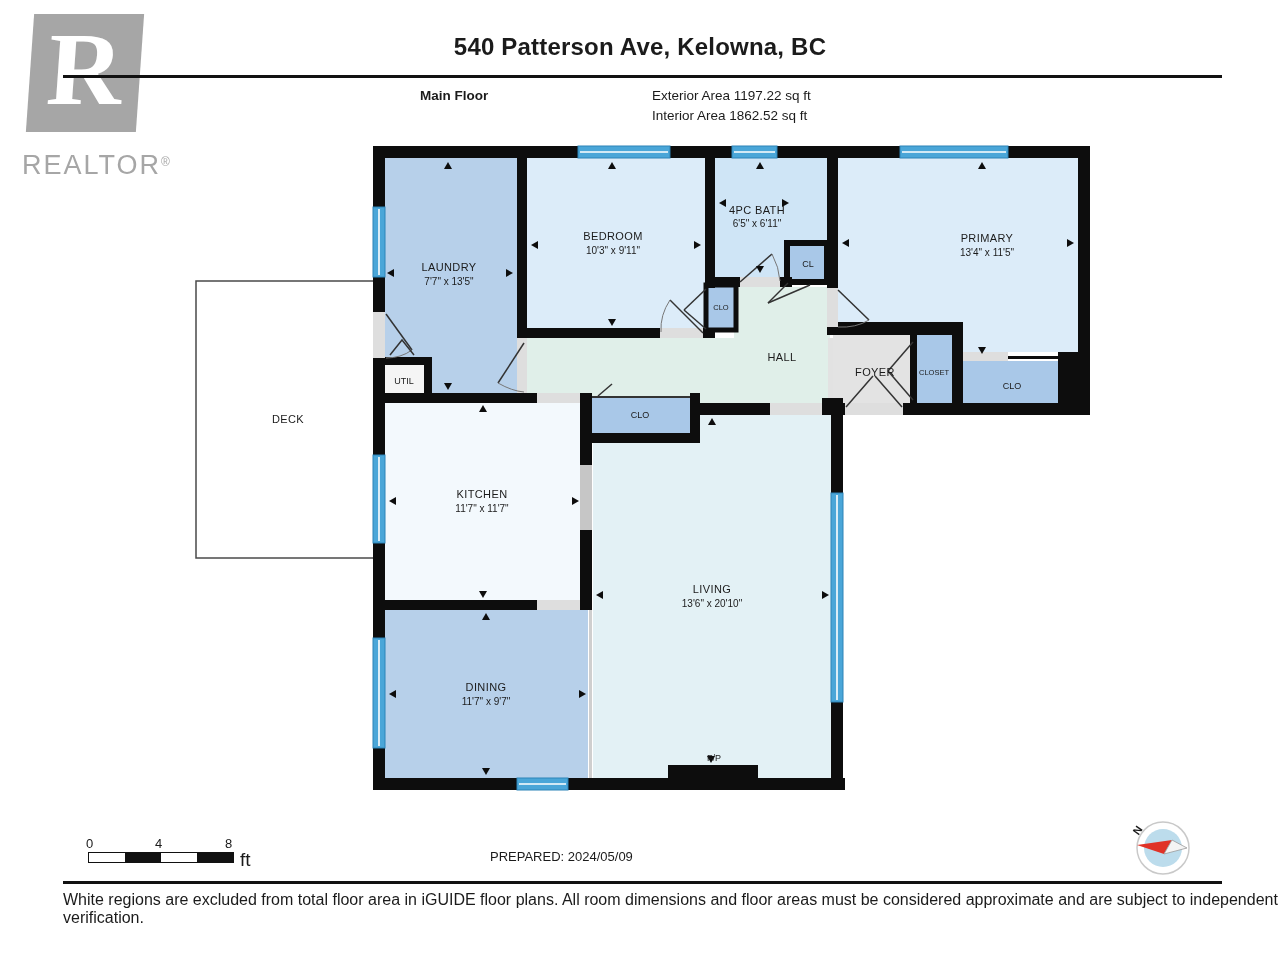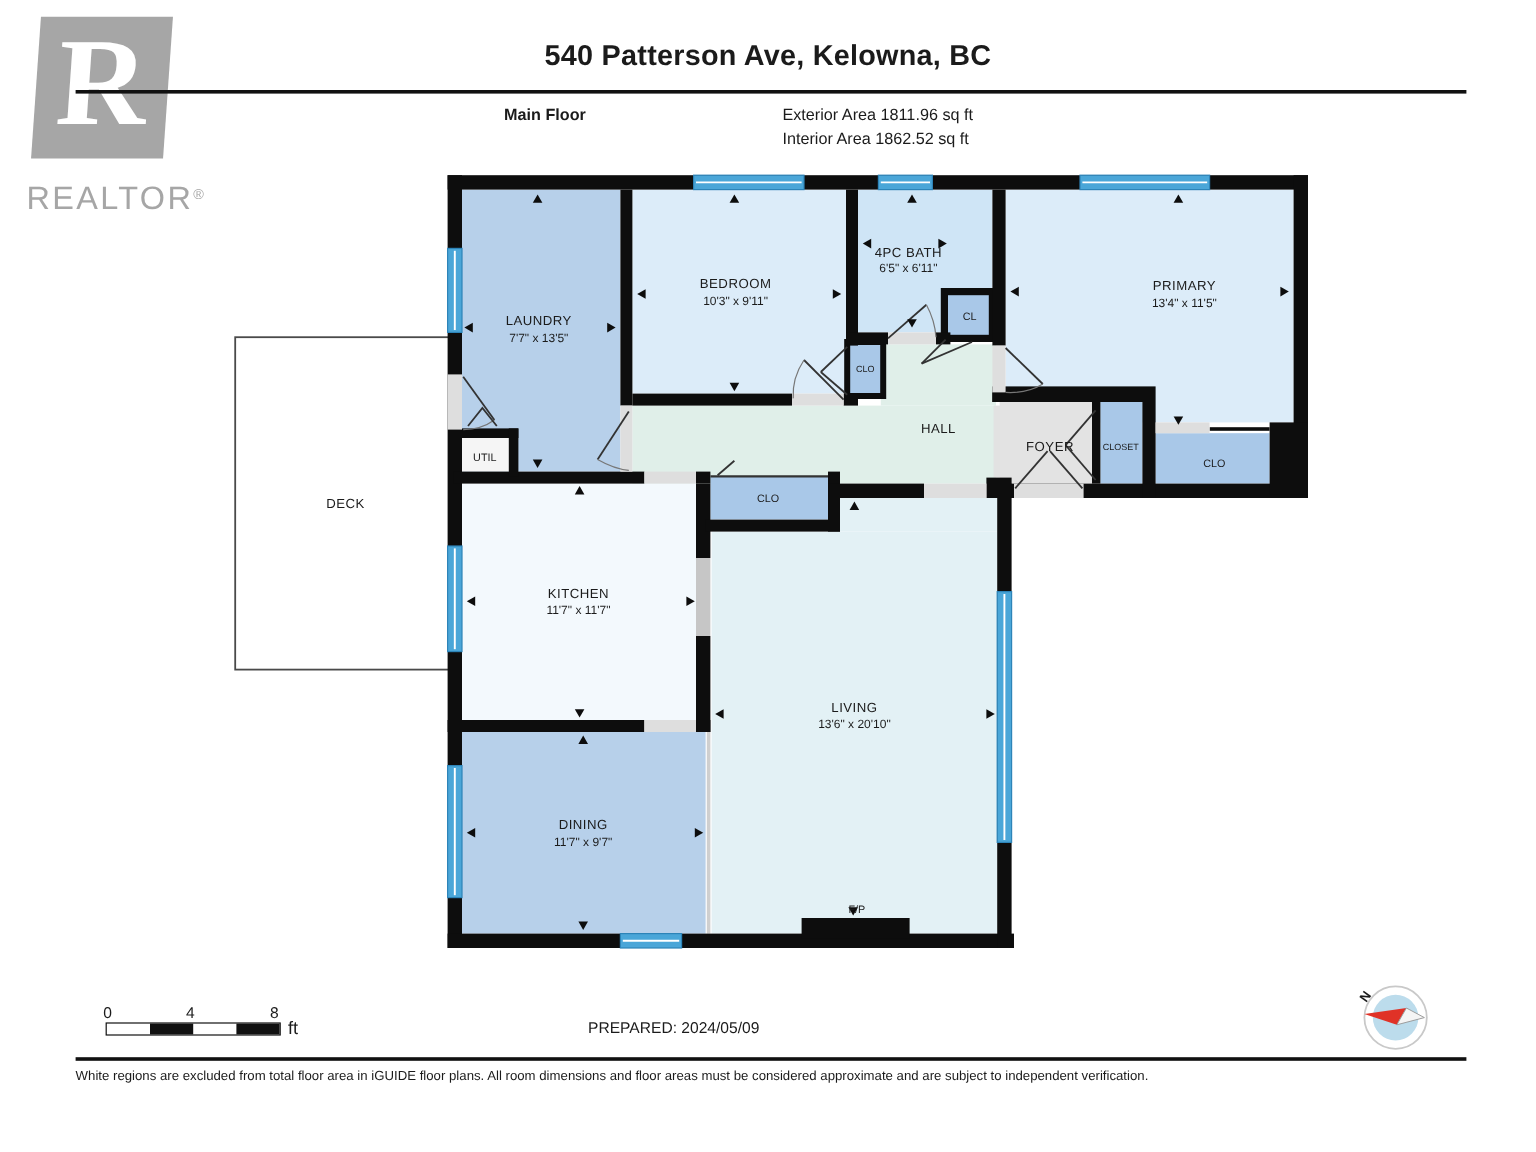--- a/index.html
+++ b/index.html
@@ -17,23 +17,23 @@
   .logo{left:22px;top:12px;width:150px;height:150px;}
   .logo-block{position:absolute;left:8px;top:2px;width:110px;height:118px;background:#a6a6a6;transform:skewX(-4deg);}
   .logo-r{position:absolute;left:0;top:-4px;width:110px;text-align:center;font-family:"Liberation Serif",serif;font-weight:bold;font-size:104px;line-height:118px;color:#fff;}
   .logo-text{position:absolute;left:0px;top:138px;font-size:27px;color:#a6a6a6;letter-spacing:2px;}
   .logo-text .reg{font-size:12px;vertical-align:8px;letter-spacing:0;}
   
   .scale-ticks span{position:absolute;top:836px;font-size:13px;}
   .tick0{left:86px;} .tick4{left:155px;} .tick8{left:225px;}
   .scalebar{left:88px;top:852px;width:144px;height:9px;border:1px solid #111;display:flex;}
   .scalebar i{flex:1;} .scalebar i.b{background:#111;}
-  .ft-label{left:240px;top:849px;font-size:15px;}
+  .ft-label{left:240px;top:849px;font-size:19px;}
   .prepared{left:490px;top:849px;width:300px;text-align:left;font-size:13px;}
-  .disclaimer{left:63px;top:891px;font-size:11px;}
+  .disclaimer{left:63px;top:891px;font-size:16px;}
   
   text{font-family:"Liberation Sans",sans-serif;fill:#1b1b1b;}
   .rn{font-size:11px;letter-spacing:.4px;}
   .rd{font-size:10px;}
   .sm{font-size:9px;}
   .xs{font-size:7.5px;}
   .mid{text-anchor:middle;}
 </style>
 </head>
 <body>
@@ -43,21 +43,21 @@
 <div class="abs logo">
   <div class="logo-block">
     <div class="logo-r">R</div>
   </div>
   <div class="logo-text"><span>REALTOR</span><span class="reg">®</span></div>
 </div>
 
 <div class="abs rule rule-top"></div>
 
 <div class="abs floorlabel">Main Floor</div>
-<div class="abs area-line1">Exterior Area 1811.96 sq ft</div>
+<div class="abs area-line1">Exterior Area 1197.22 sq ft</div>
 <div class="abs area-line2">Interior Area 1862.52 sq ft</div>
 
 <svg class="abs" style="left:0;top:0;" width="1280" height="960" viewBox="0 0 1280 960">
 
   <g>
     <rect x="196" y="281" width="184" height="277" fill="#ffffff" stroke="#4a4a4a" stroke-width="1.5"></rect>
   </g>
 
   <g>
     <rect x="385" y="158" width="132" height="235" fill="#b7d0ea"></rect>

